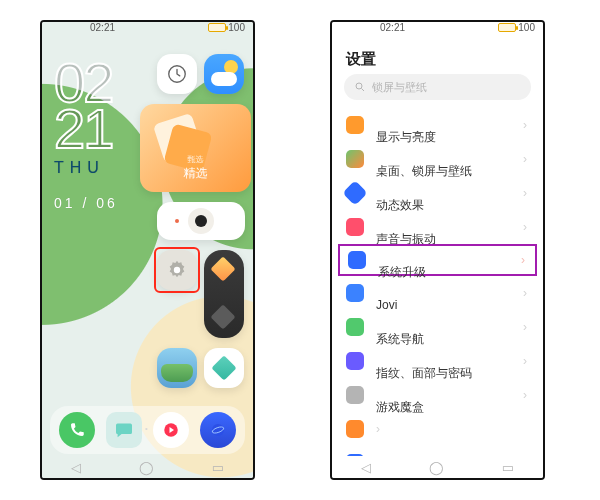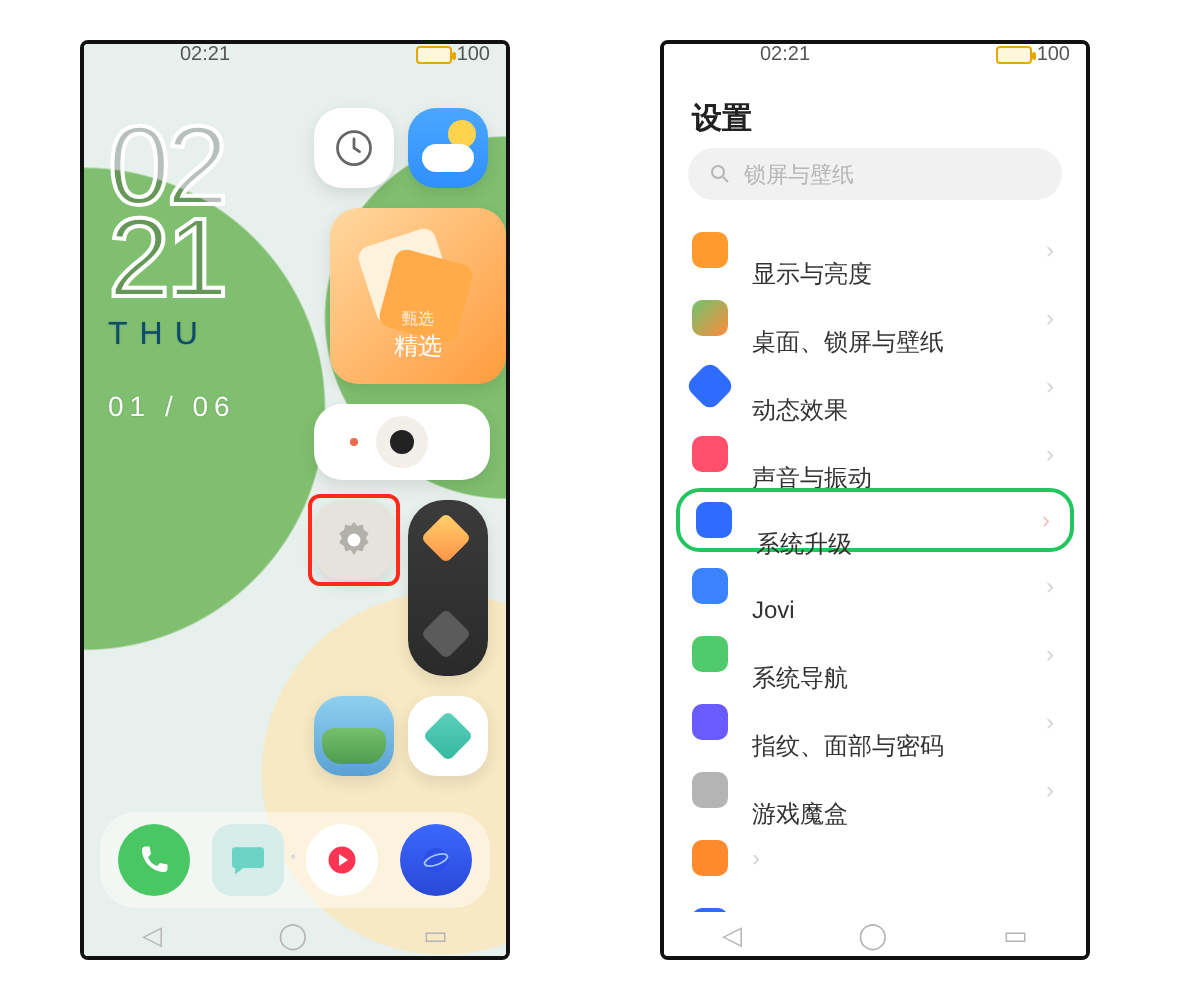--- a/index.html
+++ b/index.html
@@ -72,21 +72,21 @@
   }
   .tile.small { width:40px; height:40px; }
 
   
   .t-clockapp { left:115px; top:32px; }
   .t-weather  { left:162px; top:32px; background:linear-gradient(#4aa7ff,#2f8fff); }
   .weather-sun { width:14px; height:14px; border-radius:50%; background:#ffd34d; position:absolute; top:6px; right:6px;}
   .weather-cloud { width:26px; height:14px; background:#fff; border-radius:10px; position:absolute; bottom:8px; left:7px;}
 
   
-  .t-featured { left:123px; top:82px; width:88px; height:88px;
+  .t-featured { left:98px; top:82px; width:111px; height:88px;
     background:linear-gradient(135deg,#ffd8a0,#ff9b3d); color:#fff;}
   .t-featured .lbl { position:absolute; bottom:10px; width:100%; text-align:center; font-size:12px;}
   .t-featured .lbl small{display:block;font-size:8px;opacity:.8;}
   .t-featured .sheet{position:absolute;left:18px;top:14px;width:40px;height:40px;background:#fff2dd;border-radius:6px;transform:rotate(-18deg);}
   .t-featured .sheet2{position:absolute;left:28px;top:24px;width:40px;height:40px;background:#ffab4a;border-radius:6px;transform:rotate(15deg);}
 
   
   .t-camera { left:115px; top:180px; width:88px; height:38px;}
   .cam-outer{width:26px;height:26px;border-radius:50%;background:#f2efe9;display:flex;align-items:center;justify-content:center;}
   .cam-inner{width:12px;height:12px;border-radius:50%;background:#222;}
@@ -129,21 +129,21 @@
   
   .settings-page{position:absolute;inset:0;background:#fff;}
   .hdr{position:absolute;left:14px;top:28px;font-size:15px;font-weight:600;color:#222;}
   .search{position:absolute;left:12px;right:12px;top:52px;height:26px;
     background:#f1f1f1;border-radius:13px;display:flex;align-items:center;padding:0 10px;color:#b5b5b5;font-size:11px;gap:6px;}
   .list{position:absolute;left:0;right:0;top:86px;bottom:22px;overflow:hidden;}
   .row{height:34px;display:flex;align-items:center;padding:0 16px 0 14px;position:relative;}
   .row .ic{width:18px;height:18px;border-radius:5px;margin-right:12px;flex:none;display:flex;align-items:center;justify-content:center;font-size:11px;color:#fff;}
   .row .lbl{flex:1;font-size:12px;color:#333;margin-top:24px;}
   .row .chev{color:#d4d4d4;font-size:12px;}
-  .row.hl{border:2px solid #22c55e;border-radius:12px;margin:0 6px;height:32px;padding:0 10px 0 8px;}
+  .row.hl{border:2px solid #a21caf;border-radius:0;margin:0 6px;height:32px;padding:0 10px 0 8px;}
   .row.hl .chev{color:#f5bdb6;}
 
   
   .ic-display{background:#ff9a2d;border-radius:50%;}
   .ic-wall{background:linear-gradient(135deg,#6fc46e,#ff8a3d);}
   .ic-motion{background:#2f6bff;transform:rotate(45deg);}
   .ic-sound{background:#ff4f6c;}
   .ic-upg{background:#2f6bff;}
   .ic-jovi{background:#3b82ff;border-radius:50%;}
   .ic-nav{background:#51c96d;}

